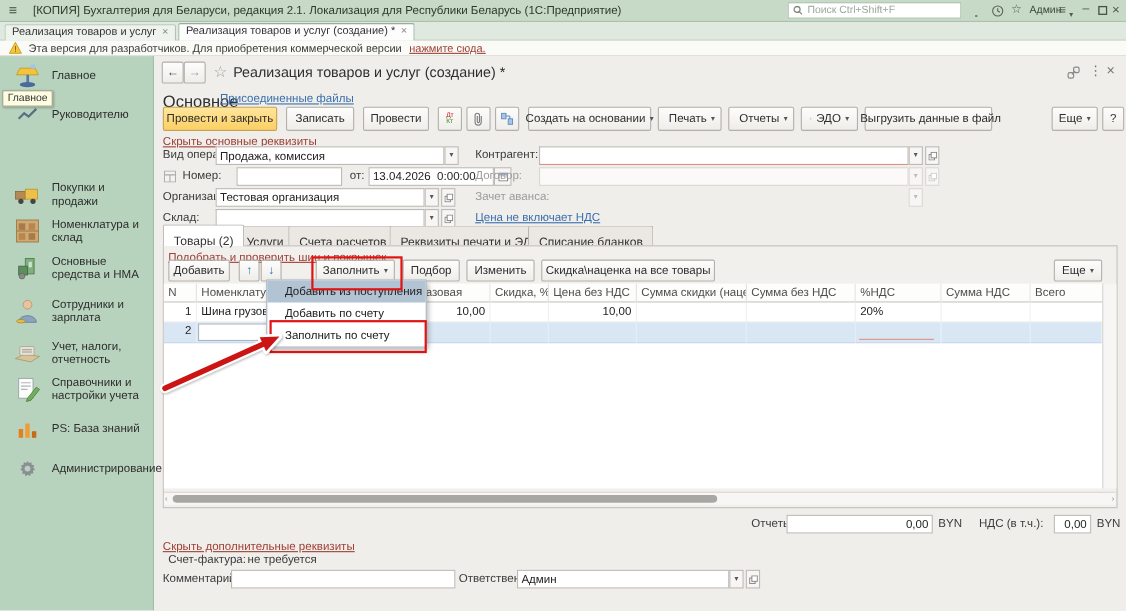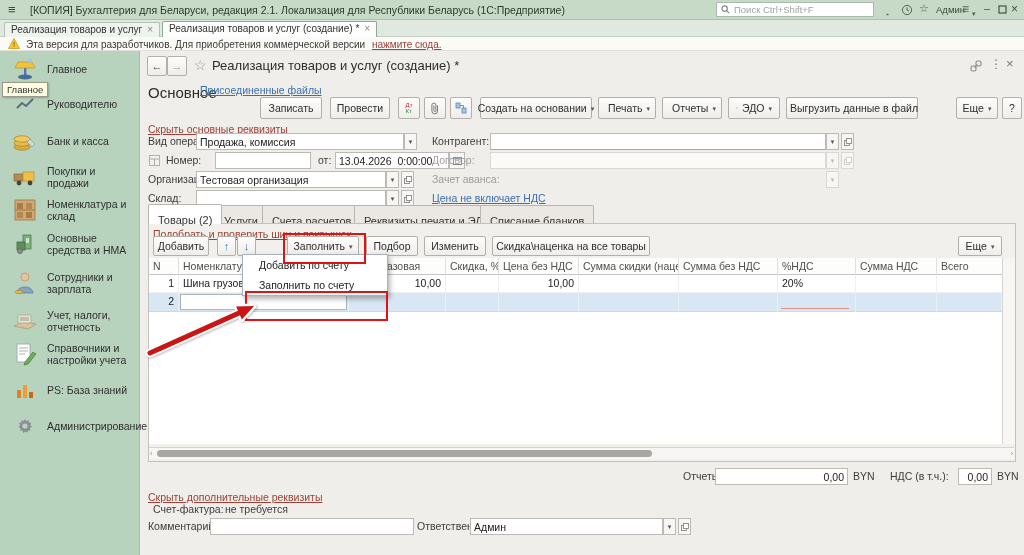--- a/index.html
+++ b/index.html
@@ -115,31 +115,20 @@
   </div>
   <div id="sbtooltip">Главное</div>
   <div class="sbitem" style="top:42px;height:22px">
     <span class="sbicon">
       <svg width="20" height="16" viewBox="0 0 20 16">
           <polyline points="2,12 7,7 11,10 18,3" fill="none" stroke="#5a6e84" stroke-width="2"></polyline>
         </svg>
     </span>
     <span class="sblabel">Руководителю</span>
   </div>
-  <div class="sbitem" style="top:76px;height:28px">
-    <span class="sbicon">
-      <svg width="26" height="24" viewBox="0 0 26 24">
-          <ellipse cx="10" cy="18" rx="8" ry="3.2" fill="#d9ab3e" stroke="#a8801f" stroke-width="0.7"></ellipse>
-          <ellipse cx="10" cy="14" rx="8" ry="3.2" fill="#e6bc51" stroke="#a8801f" stroke-width="0.7"></ellipse>
-          <ellipse cx="10" cy="10" rx="8" ry="3.2" fill="#efca63" stroke="#a8801f" stroke-width="0.7"></ellipse>
-          <path d="M18 10 l5 5 -3 3 -5-5 z" fill="#cfd6dd" stroke="#8a949e" stroke-width="0.7"></path>
-        </svg>
-    </span>
-    <span class="sblabel">Банк и касса</span>
-  </div>
   <div class="sbitem" style="top:112px;height:28px">
     <span class="sbicon">
       <svg width="26" height="22" viewBox="0 0 26 22">
           <rect x="2" y="8" width="9" height="7" fill="#b58a52" stroke="#8a6638" stroke-width="0.7"></rect>
           <rect x="11" y="6" width="11" height="9" fill="#eec04a" stroke="#b8902a" stroke-width="0.7"></rect>
           <circle cx="7" cy="17" r="2.4" fill="#444"></circle>
           <circle cx="18" cy="17" r="2.4" fill="#444"></circle>
         </svg>
     </span>
     <span class="sblabel">Покупки и продажи</span>
@@ -236,20 +225,21 @@
       <rect x="1" y="6" width="5" height="5" rx="1.5" fill="none" stroke="#8a8a8a" stroke-width="1.1"></rect>
       <rect x="6" y="1" width="5" height="5" rx="1.5" fill="none" stroke="#8a8a8a" stroke-width="1.1"></rect>
       <line x1="4.5" y1="7.5" x2="7.5" y2="4.5" stroke="#8a8a8a" stroke-width="1.1"></line>
     </svg>
   <span class="abs" style="left:850px;top:6px;font-size:12px;color:#777">⋮</span>
   <span class="abs" style="left:866px;top:5px;font-size:13px;color:#777">×</span>
 
   <span class="abs" style="left:8px;top:33px;font-size:15px;color:#2e2e2e">Основное</span>
   <span class="blink" style="left:60px;top:33px">Присоединенные файлы</span>
 
+  <span class="btn yellow" style="left:8px;top:46px;width:104px">Провести и закрыть</span>
   <span class="btn" style="left:120px;top:46px;width:62px">Записать</span>
   <span class="btn" style="left:190px;top:46px;width:60px">Провести</span>
   <span class="btn" style="left:258px;top:46px;width:22px;padding:0">
     <span style="display:block;font-size:6px;line-height:6px;text-align:left"><span style="color:#c02020">Дт</span><br><span style="color:#2a8a2a">Кт</span></span>
   </span>
   <span class="btn" style="left:284px;top:46px;width:22px;padding:0">
     <svg width="10" height="13" viewBox="0 0 10 13">
         <path d="M7.5 3.5 V9 a2.8 2.8 0 0 1 -5.6 0 V3 a2 2 0 0 1 4 0 V8.5 a1 1 0 0 1 -2 0 V3.5" fill="none" stroke="#7a7a7a" stroke-width="1"></path>
       </svg>
   </span>
@@ -285,21 +275,21 @@
   </span>
   <span class="btn" style="left:588px;top:46px;width:52px">
     <svg width="10" height="10" viewBox="0 0 10 10">
         <line x1="1" y1="2" x2="9" y2="2" stroke="#8a8a8a" stroke-width="1.2"></line>
         <line x1="1" y1="5" x2="9" y2="5" stroke="#8a8a8a" stroke-width="1.2"></line>
         <line x1="1" y1="8" x2="6" y2="8" stroke="#8a8a8a" stroke-width="1.2"></line>
       </svg>
     <span>ЭДО</span>
       <span class="caret">▾</span>
   </span>
-  <span class="btn" style="left:646px;top:46px;width:132px">
+  <span class="btn" style="left:646px;top:46px;width:116px">
     <svg width="11" height="11" viewBox="0 0 11 11">
         <rect x="0.5" y="0.5" width="7" height="9" fill="#eef3f8" stroke="#7a94b0" stroke-width="0.8"></rect>
         <path d="M5 5 L10 8 L7.5 8.5 L8 10.5 L6.5 10 L6 8.8 L4.5 9.5 Z" fill="#4a7ab0"></path>
       </svg>
     <span>Выгрузить данные в файл</span>
   </span>
   <span class="btn" style="left:816px;top:46px;width:42px">
       <span>Еще</span>
       <span class="caret">▾</span>
     </span>
@@ -454,20 +444,21 @@
   </div>
 
   <div id="vscroll"></div>
   <div id="hscroll">
     <span class="scrarrow" style="left:1px">‹</span>
     <div id="hthumb"></div>
     <span class="scrarrow" style="right:1px">›</span>
   </div>
 
   <div id="ctxmenu">
+    <div class="mi hl">Добавить из поступления</div>
     <div class="mi">Добавить по счету</div>
     <div class="mi">Заполнить по счету</div>
   </div>
 
   <div class="redbox" style="left:143px;top:182px;width:79px;height:27px"></div>
   <div class="redbox" style="left:105px;top:240px;width:139px;height:26px"></div>
 
   <svg class="abs" style="left:0;top:245px;z-index:32;filter:drop-shadow(1px 1px 1px rgba(0,0,0,.25))" width="135" height="70" viewBox="0 0 135 70">
     <line x1="10" y1="57" x2="99" y2="17" stroke="#ffffff" stroke-width="9" stroke-linecap="round"></line>
     <polygon points="114,10 101.9,23.4 96.1,10.6" fill="#ffffff" stroke="#ffffff" stroke-width="5" stroke-linejoin="round"></polygon>

